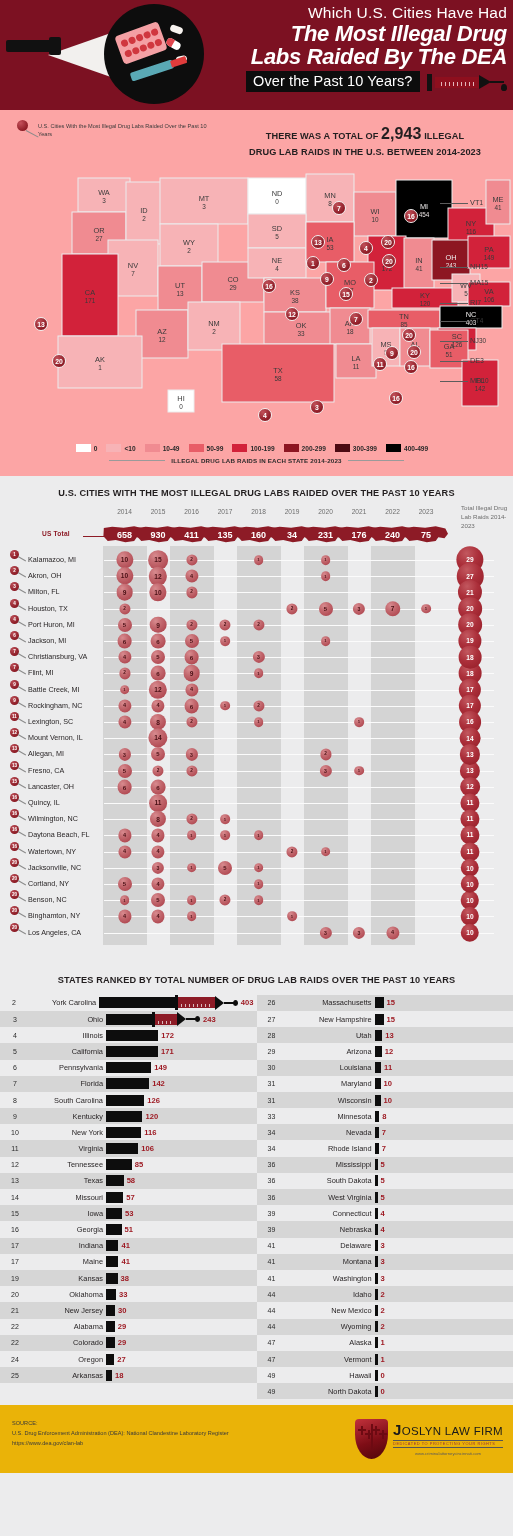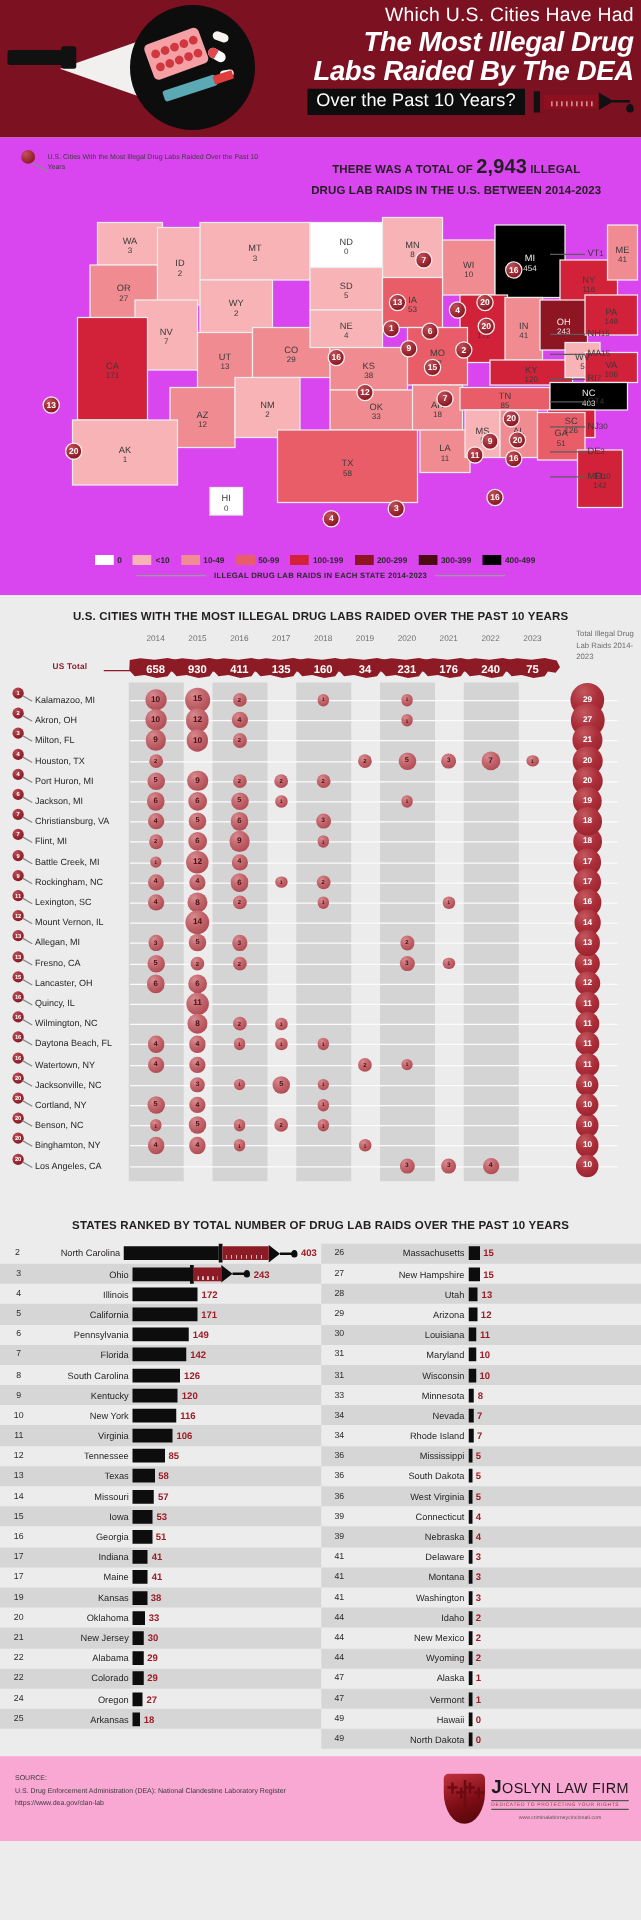--- a/index.html
+++ b/index.html
@@ -70,21 +70,21 @@
   }
   .syr-barrel{position:absolute;left:8px;top:3px;width:44px;height:11px;background:#8e0f1e;}
   .syr-plunger{position:absolute;left:0;top:0;width:5px;height:17px;background:#111;}
   .syr-tip{position:absolute;left:52px;top:1px;width:0;height:0;border-top:7px solid transparent;border-bottom:7px solid transparent;border-left:12px solid #111;}
   .syr-needle{position:absolute;left:63px;top:7px;width:14px;height:2px;background:#111;}
   .syr-drop{position:absolute;left:74px;top:10px;width:6px;height:7px;background:#111;border-radius:50% 50% 50% 50%/60% 60% 40% 40%;}
   .syr-ticks{position:absolute;left:14px;top:8px;width:34px;height:4px;}
   .syr-ticks span{position:absolute;top:0;width:1px;height:4px;background:#e2b6bb;}
 
   
-  .map-sec { background:#d946ef; position:relative; padding-top: 8px; }
+  .map-sec { background:#fca5a5; position:relative; padding-top: 8px; }
   .legend-note { position:absolute; left:38px; top:12px; width:180px; font-size:5.6px; line-height:1.5; color:#3b3b3b; }
   .note-pin {
     position:absolute; left:-21px; top:-2px; width:11px; height:11px; border-radius:50%;
     background: radial-gradient(circle at 32% 28%, #c4505a, #8f1d26 70%);
   }
   .note-line{position:absolute;left:-12px;top:8px;width:14px;height:1px;background:#8a8a8a;transform:rotate(28deg);transform-origin:left center;}
   .total-head { position:absolute; right:8px; top:12px; width:280px; text-align:center; font-size:9.2px; font-weight:bold; letter-spacing:.1px; line-height:1.5; }
   .total-head b.big { font-size:16px; }
 
   .usmap { position:relative; width:513px; height:300px; margin-top:22px; }
@@ -175,21 +175,21 @@
   .sb-body{height:11px;background:#0d0d0d;}
   .sb-plunge{width:3px;height:15px;background:#0d0d0d;}
   .sb-fill{height:11px;background:#8d1b26;position:relative;}
   .sb-fill:after{content:"";position:absolute;left:3px;bottom:1px;right:3px;height:3px;
     background:repeating-linear-gradient(to right,#d9b8bb 0 1px,transparent 1px 4px);}
   .sb-tip{width:0;height:0;border-top:7px solid transparent;border-bottom:7px solid transparent;border-left:9px solid #0d0d0d;}
   .sb-needle{width:10px;height:1.5px;background:#0d0d0d;}
   .sb-drop{width:5px;height:6px;background:#0d0d0d;border-radius:50%/60% 60% 40% 40%;margin-left:-1px;}
 
   
-  .footer{background:#f9a8d4;display:flex;align-items:flex-start;padding:14px 10px 14px 12px;}
+  .footer{background:#eab308;display:flex;align-items:flex-start;padding:14px 10px 14px 12px;}
   .src{font-size:5.6px;line-height:1.75;color:#3a3a3a;flex:1;}
   .logo{display:flex;align-items:center;gap:5px;}
   .shield{
     width:33px;height:40px;position:relative;
     background:linear-gradient(160deg,#c2323c,#7e0d16 55%,#4e0609);
     border-radius:4px 4px 50% 50%/4px 4px 62% 62%;
   }
   .shield:before{content:"";position:absolute;left:50%;top:5px;width:2px;height:26px;background:#6d0a12;transform:translateX(-50%);}
   .shield .cr{position:absolute;width:2px;height:9px;background:#6d0a12;}
   .shield .crh{position:absolute;width:8px;height:2px;background:#6d0a12;}
@@ -784,21 +784,21 @@
       </div>
   </div>
 </div>
 
 <div class="rank-sec">
   <div class="rank-title">STATES RANKED BY TOTAL NUMBER OF DRUG LAB RAIDS OVER THE PAST 10 YEARS</div>
   <div class="rank-cols">
     <div class="rank-col left" id="rankleft">
         <div class="rrow">
           <div class="rnum">2</div>
-          <div class="rname">North Carolina</div>
+          <div class="rname">York Carolina</div>
           <div class="rbarwrap">
             <div class="syr-bar">
               <div class="sb-body" style="width: 75.9486px;"></div>
               <div class="sb-plunge"></div>
               <div class="sb-fill" style="width: 36.7493px;"></div>
               <div class="sb-tip"></div>
               <div class="sb-needle"></div>
               <div class="sb-drop"></div>
             </div>
             <div class="rval">403</div>

